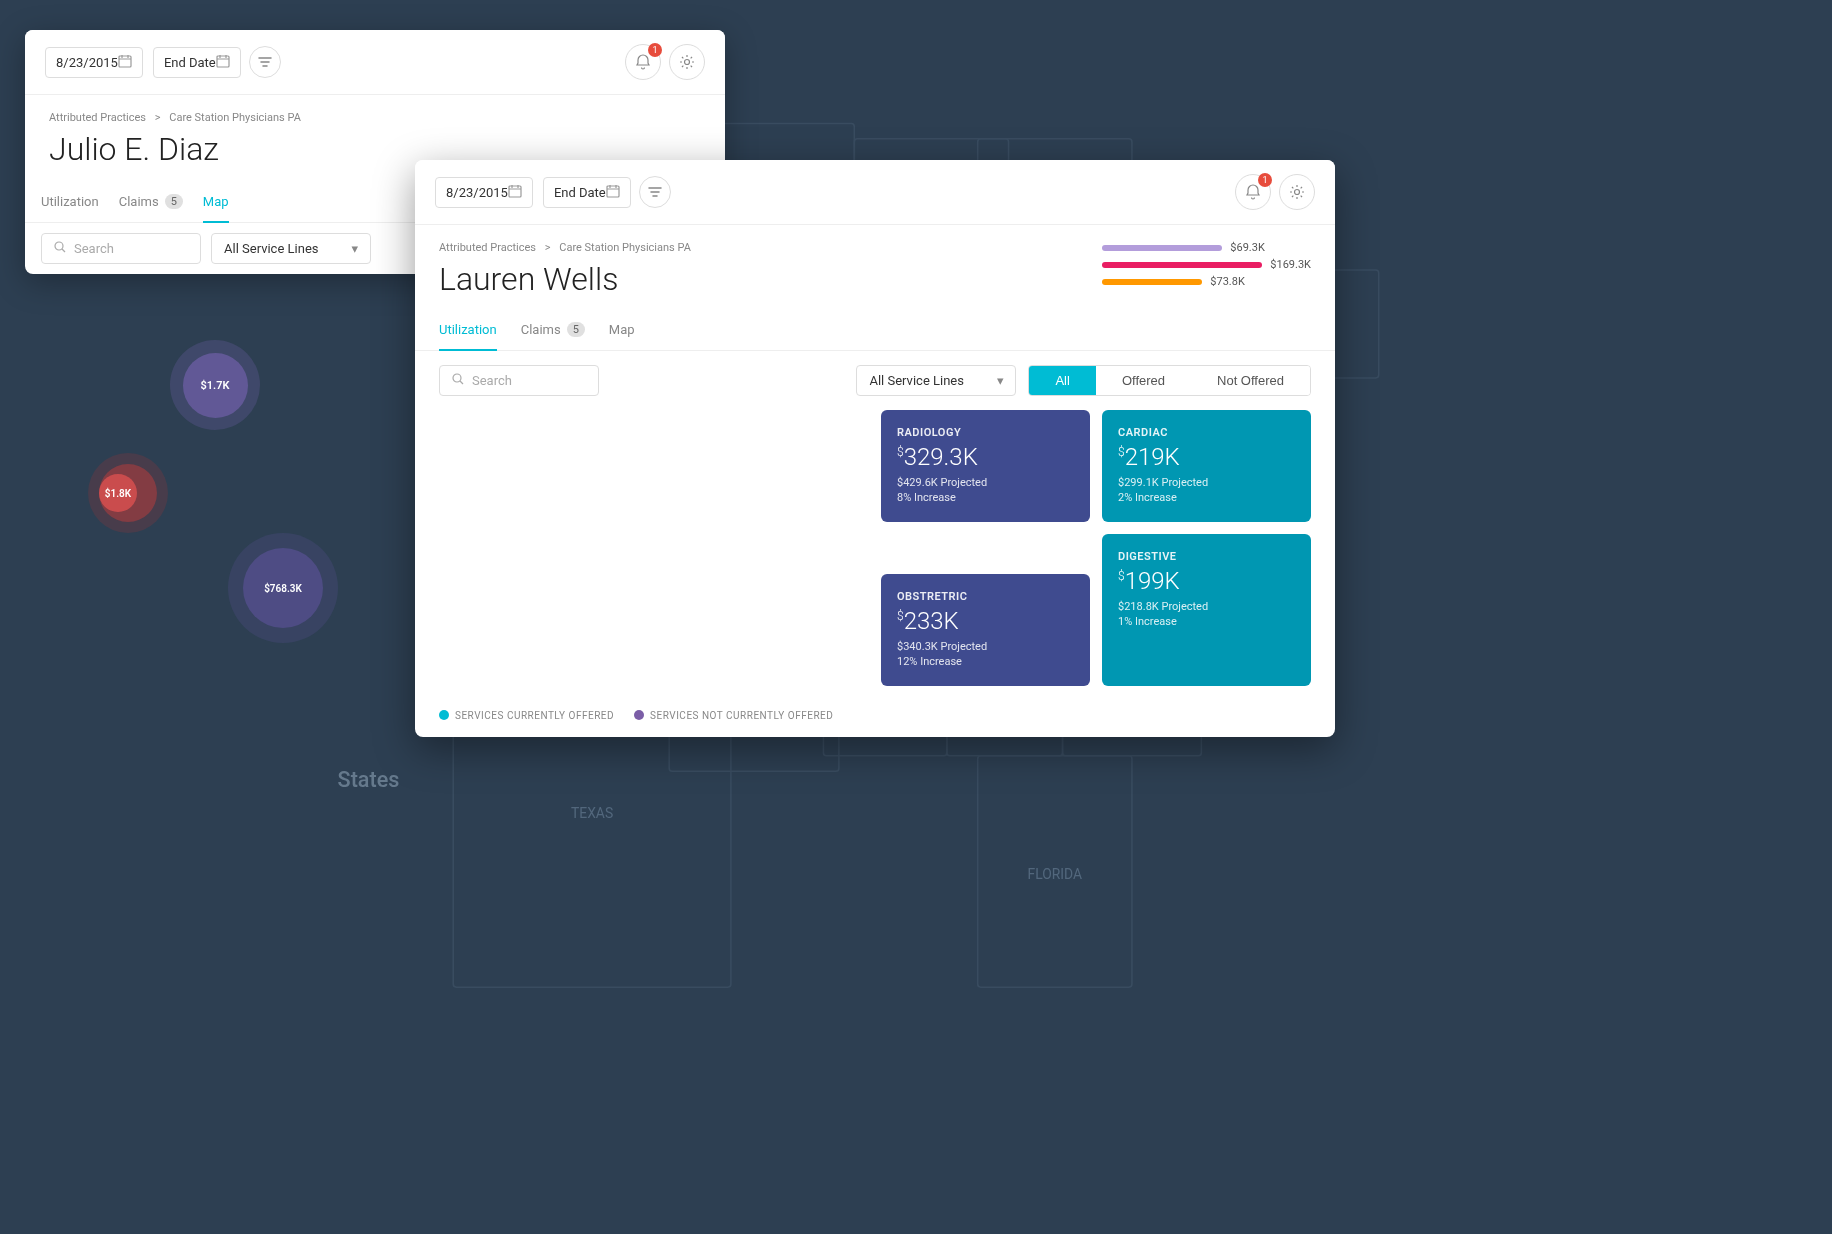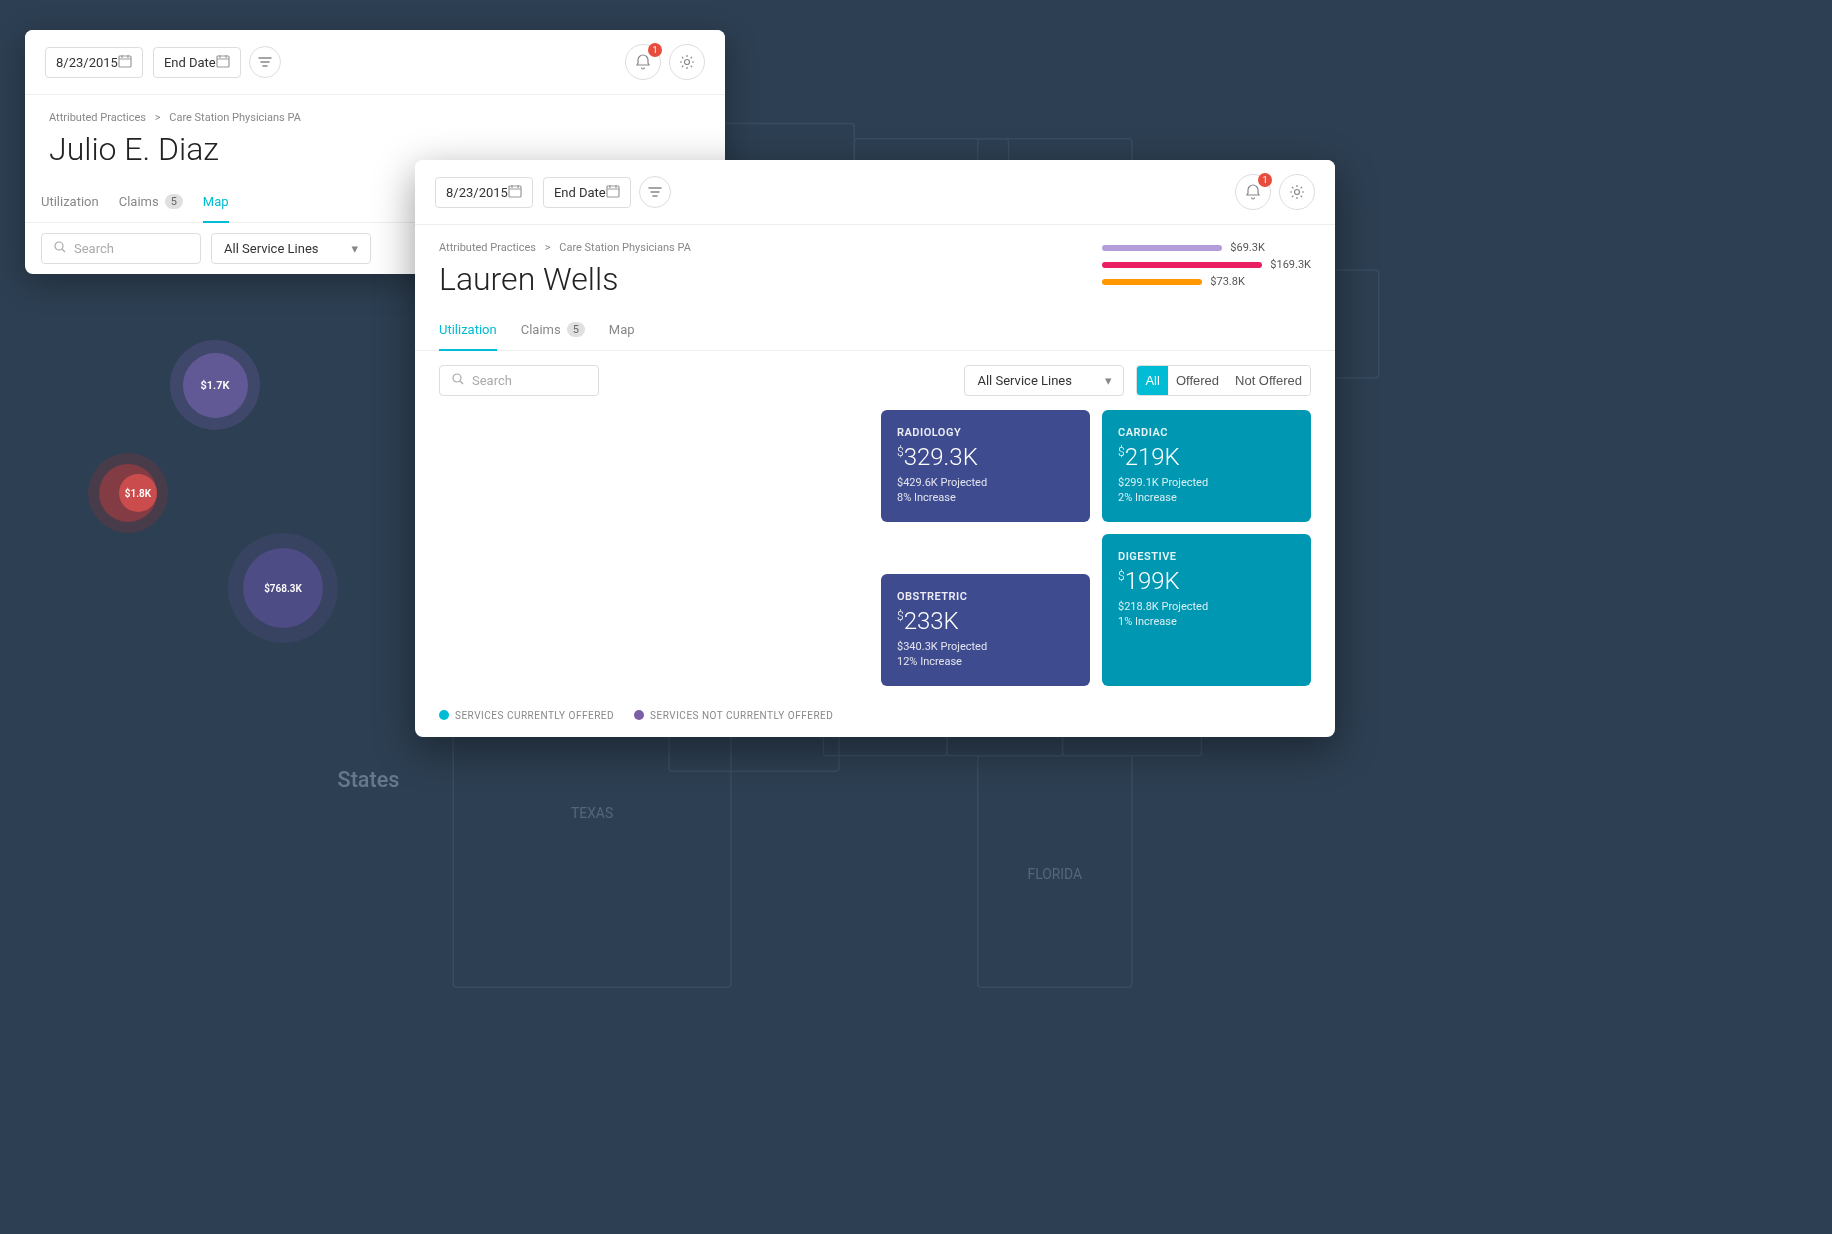--- a/index.html
+++ b/index.html
@@ -282,21 +282,21 @@
     }
 
     .toggle-group {
       display: flex;
       border: 1px solid #ddd;
       border-radius: 4px;
       overflow: hidden;
     }
 
     .toggle-btn {
-      padding: 7px 8px;
+      padding: 7px 26px;
       font-size: 13px;
       cursor: pointer;
       border: none;
       background: #fff;
       color: #555;
     }
 
     .toggle-btn.active {
       background: #00bcd4;
       color: #fff;
@@ -507,21 +507,21 @@
   
   <div style="position:absolute;top:0;left:0;width:100%;height:100%;">
 
     <div style="position:absolute;top:340px;left:170px;width:90px;height:90px;border-radius:50%;background:rgba(120,100,180,0.25);display:flex;align-items:center;justify-content:center;">
       <div style="width:65px;height:65px;border-radius:50%;background:rgba(120,100,180,0.6);display:flex;align-items:center;justify-content:center;font-size:11px;color:#fff;font-weight:600;">
         <span>$1.7K</span>
       </div>
     </div>
 
     <div style="position:absolute;top:453px;left:88px;width:80px;height:80px;border-radius:50%;background:rgba(180,50,50,0.2);display:flex;align-items:center;justify-content:center;">
-      <div style="width:58px;height:58px;border-radius:50%;background:rgba(190,60,60,0.5);display:flex;align-items:center;justify-content:flex-end;font-size:11px;color:#fff;font-weight:600;">
+      <div style="width:58px;height:58px;border-radius:50%;background:rgba(190,60,60,0.5);display:flex;align-items:center;justify-content:flex-start;font-size:11px;color:#fff;font-weight:600;">
         <div style="width:38px;height:38px;border-radius:50%;background:rgba(220,80,80,0.8);display:flex;align-items:center;justify-content:center;font-size:10px;color:#fff;font-weight:600;">
           <span>$1.8K</span>
         </div>
       </div>
     </div>
 
     <div style="position:absolute;top:533px;left:228px;width:110px;height:110px;border-radius:50%;background:rgba(100,85,165,0.2);display:flex;align-items:center;justify-content:center;">
       <div style="width:80px;height:80px;border-radius:50%;background:rgba(100,85,165,0.5);display:flex;align-items:center;justify-content:center;font-size:10px;color:#fff;font-weight:600;">
         <span>$768.3K</span>
       </div>

